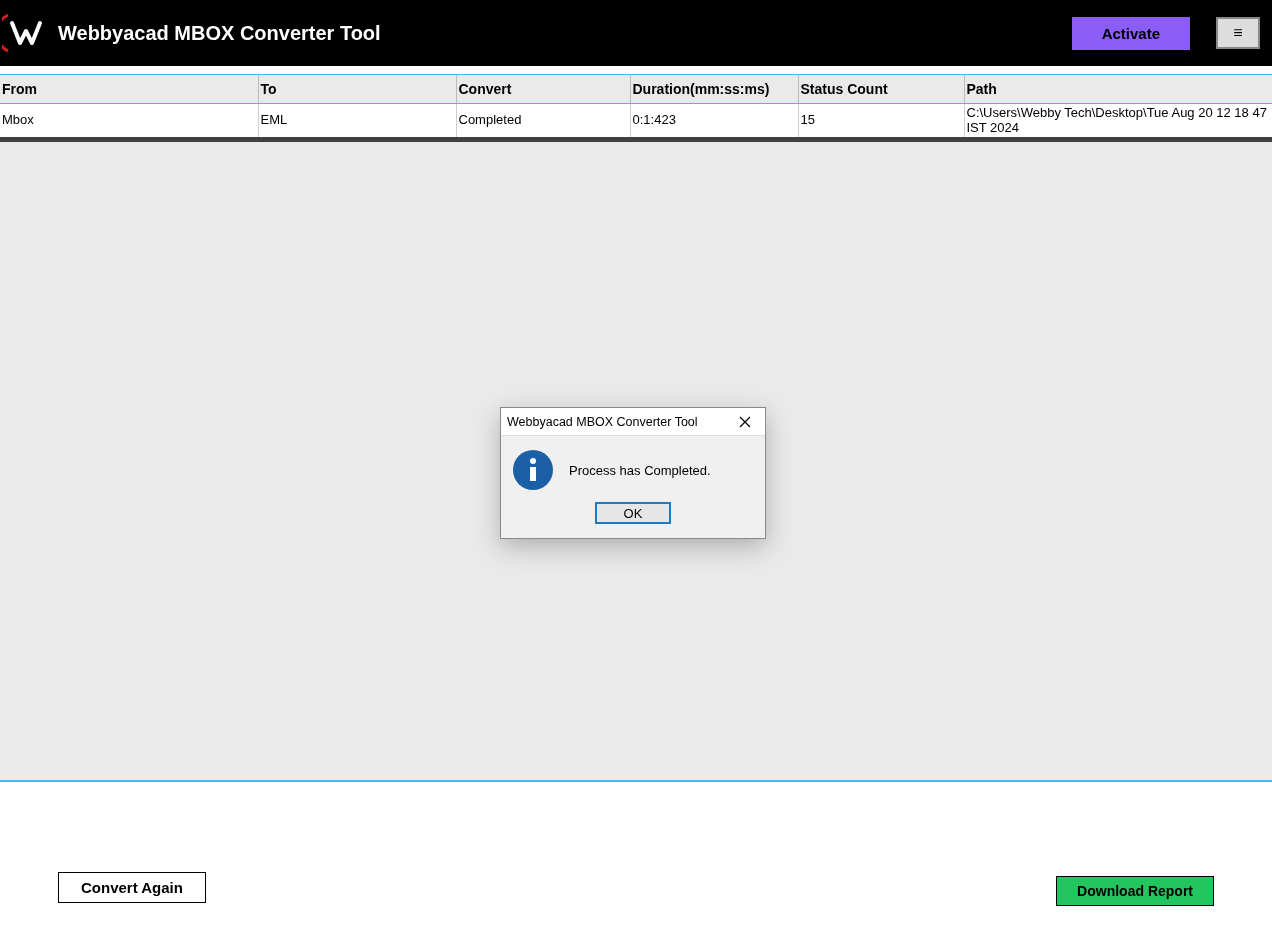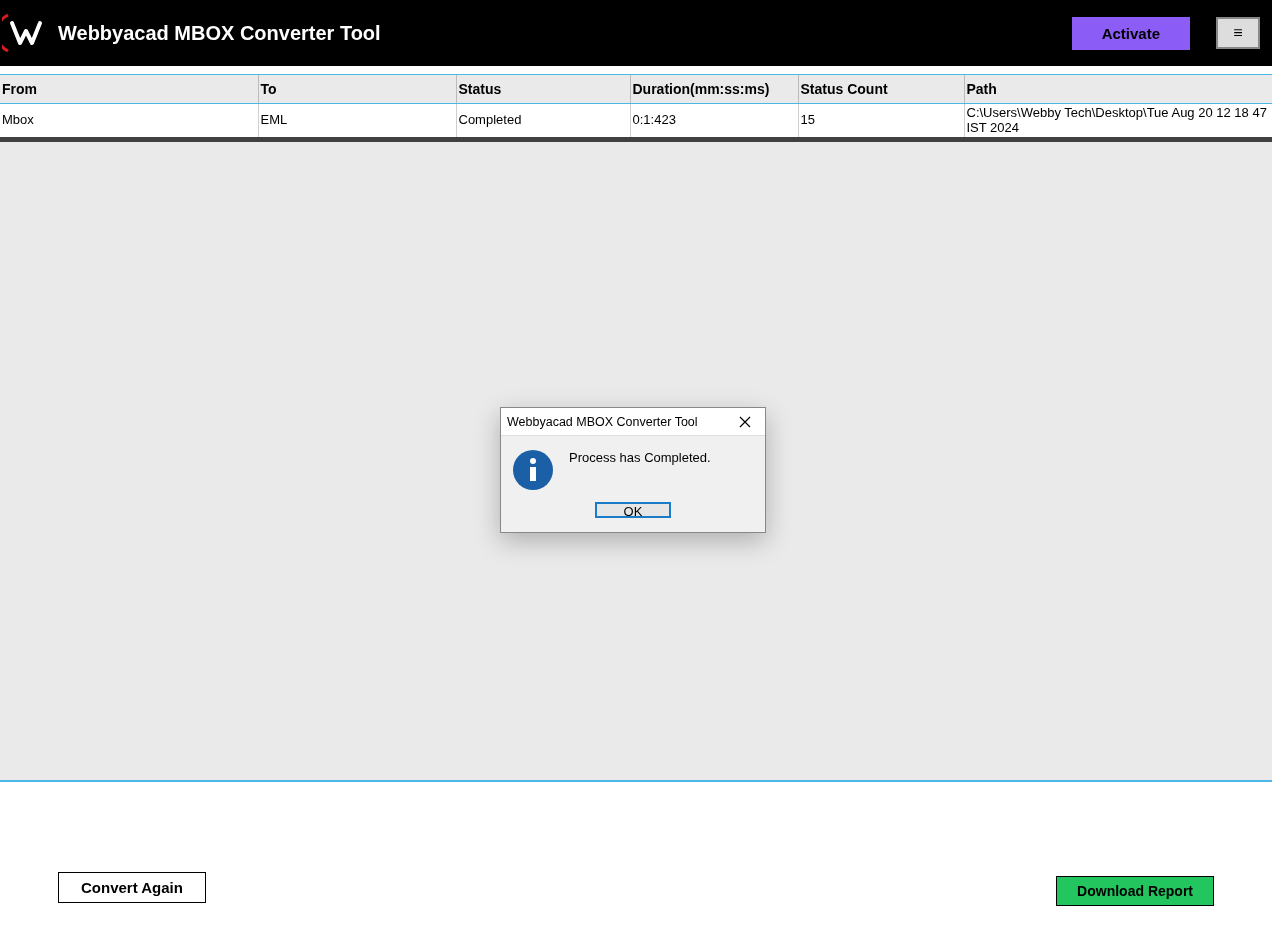--- a/index.html
+++ b/index.html
@@ -150,20 +150,21 @@
     .dialog-close {
       width: 40px;
       height: 28px;
       display: flex;
       align-items: center;
       justify-content: center;
       cursor: pointer;
     }
     .dialog-body {
       display: flex;
+      align-items: center;
       padding: 14px 12px 8px 12px;
       gap: 16px;
     }
     .info-icon {
       width: 40px;
       height: 40px;
       border-radius: 50%;
       background: #1b5fa6;
       color: #fff;
       display: flex;
@@ -174,21 +175,21 @@
     .dialog-msg { font-size: 13px; }
     .dialog-footer {
       display: flex;
       justify-content: center;
       padding: 4px 0 14px 0;
     }
     .ok-btn {
       background: #e6e6e6;
       border: 2px solid #1a7bc9;
       width: 76px;
-      height: 16px;
+      height: 22px;
       font-size: 13px;
       cursor: pointer;
       font-family: inherit;
     }
   </style>
 </head>
 <body>
 
 <div class="header">
   <div class="logo-wrap">
@@ -216,21 +217,21 @@
         <col class="col-to">
         <col class="col-status">
       <col class="col-duration">
         <col class="col-count">
         <col class="col-path">
     </colgroup>
     <thead>
       <tr>
         <th>From</th>
         <th>To</th>
-        <th>Status</th>
+        <th>Convert</th>
         <th>Duration(mm:ss:ms)</th>
         <th>Status Count</th>
         <th>Path</th>
       </tr>
     </thead>
     <tbody>
       <tr>
         <td>Mbox</td>
         <td>EML</td>
         <td>Completed</td>

